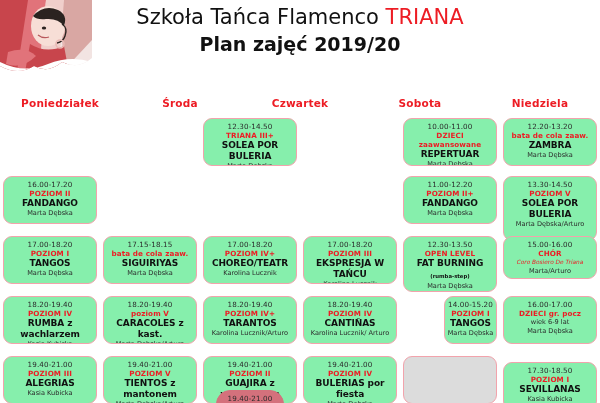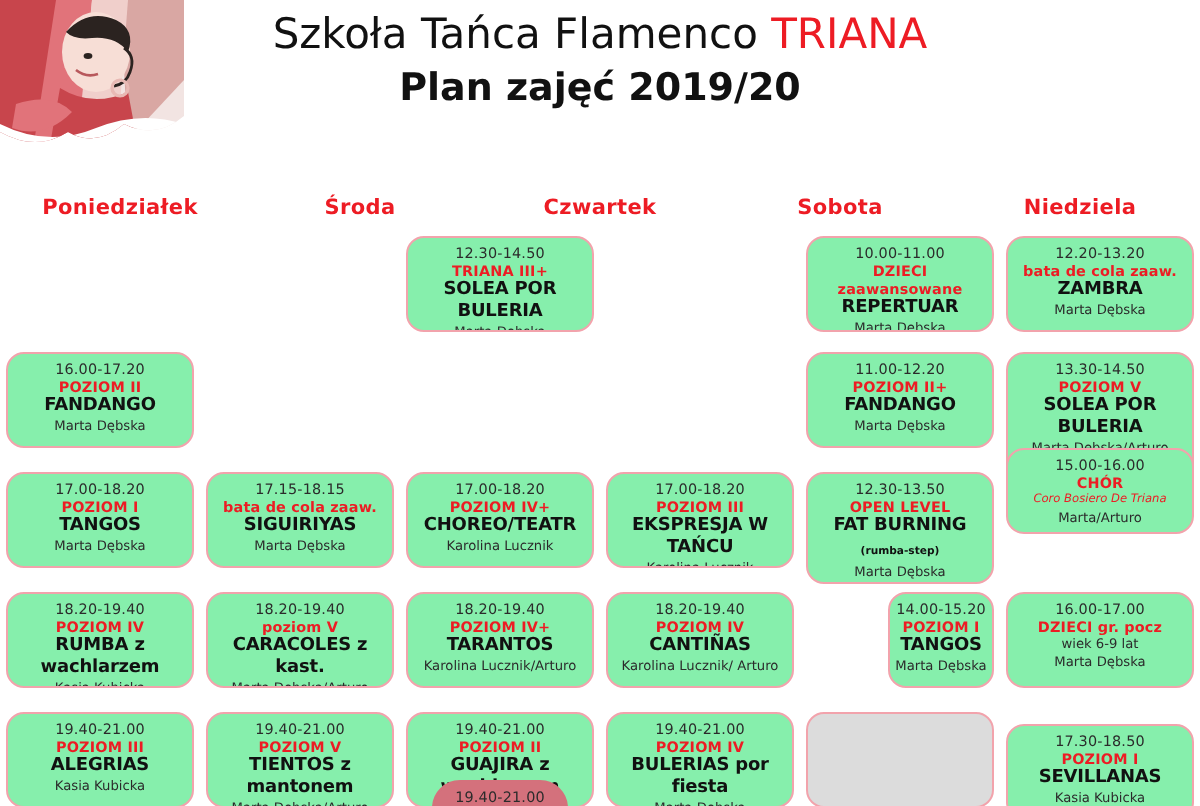--- a/index.html
+++ b/index.html
@@ -219,21 +219,21 @@
           <div class="level">bata de cola zaaw.</div>
           <div class="cname">ZAMBRA</div>
           <div class="who">Marta Dębska</div>
         </div>
         <div class="card" style="top: 64px; height: 65px;">
           <div class="time">13.30-14.50</div>
           <div class="level">POZIOM V</div>
           <div class="cname">SOLEA POR BULERIA</div>
           <div class="who">Marta Dębska/Arturo</div>
         </div>
-        <div class="card" style="top: 112px; height: 43px;">
+        <div class="card" style="top: 124px; height: 43px;">
           <div class="time">15.00-16.00</div>
           <div class="level">CHÓR</div>
           <div class="sub" style="color: rgb(237, 28, 36); font-style: italic; font-size: 5.8px;">Coro Bosiero De Triana</div>
           <div class="who">Marta/Arturo</div>
         </div>
         <div class="card" style="top: 184px; height: 48px;">
           <div class="time">16.00-17.00</div>
           <div class="level">DZIECI gr. pocz</div>
           <div class="sub">wiek 6-9 lat</div>
           <div class="who">Marta Dębska</div>

